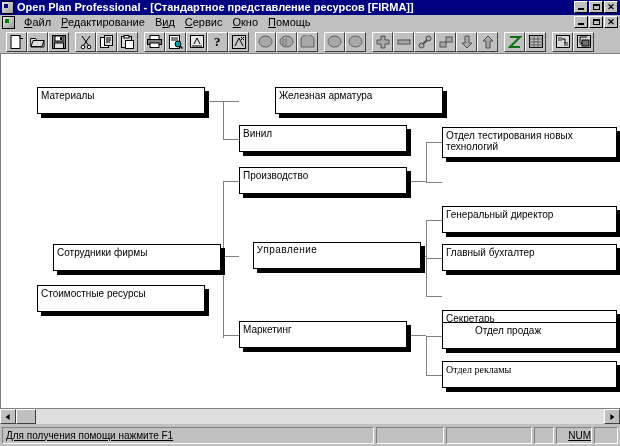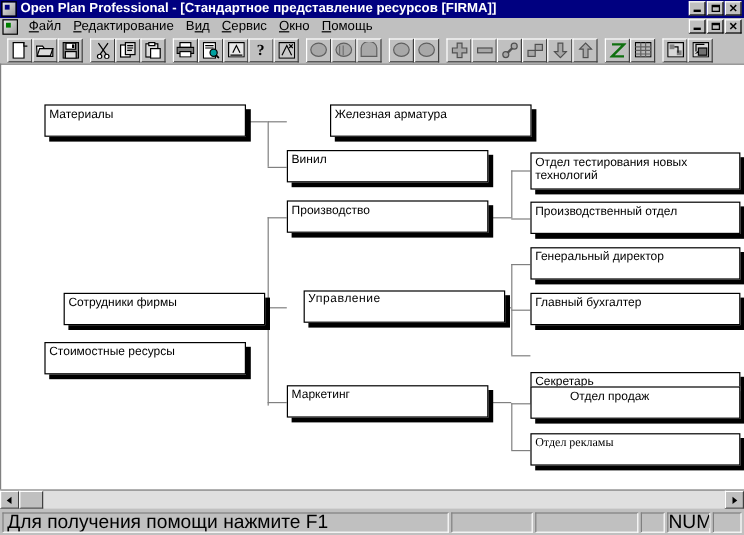--- a/index.html
+++ b/index.html
@@ -139,28 +139,28 @@
   .statusbar{
     position:absolute;left:0;top:424px;width:620px;height:22px;
     background:#c0c0c0;display:flex;align-items:center;padding:2px 2px;
     box-sizing:border-box;gap:2px;
   }
   .sfield{
     height:17px;background:#c0c0c0;
     border-top:1px solid #808080;border-left:1px solid #808080;
     border-right:1px solid #fff;border-bottom:1px solid #fff;
     box-sizing:border-box;
-    font-size:16px;line-height:15px;color:#000;padding:0 3px;
-    white-space:nowrap;overflow:hidden;
+    font-size:10px;line-height:15px;color:#000;padding:0 3px;
+    white-space:nowrap;overflow:hidden;text-decoration:underline;
   }
   .sfield.msg{flex:1;}
   .sfield.w1{width:68px;}
   .sfield.w2{width:86px;}
   .sfield.w3{width:20px;}
-  .sfield.w4{width:36px;text-align:left;padding:0;}
+  .sfield.w4{width:36px;text-align:right;padding:0;}
   .sfield.w5{width:24px;}
 </style>
 </head>
 <body>
 
 <div id="app">
 
   <div class="titlebar">
     <div class="tb-icon"></div>
     <div class="tb-text">Open Plan Professional - [Стандартное представление ресурсов [FIRMA]]</div>
@@ -391,23 +391,20 @@
         <div class="node" style="left: 238px; top: 71px; width: 168px; height: 27px;">
           <span>Винил</span>
         </div>
         <div class="node" style="left: 441px; top: 73px; width: 175px; height: 31px;">
           <span>Отдел тестирования новых
 технологий</span>
         </div>
         <div class="node" style="left: 238px; top: 113px; width: 168px; height: 27px;">
           <span>Производство</span>
         </div>
-        <div class="node" style="left: 441px; top: 114px; width: 175px; height: 27px;">
-          <span>Производственный отдел</span>
-        </div>
         <div class="node" style="left: 441px; top: 152px; width: 175px; height: 27px;">
           <span>Генеральный директор</span>
         </div>
         <div class="node" style="left: 36px; top: 190px; width: 168px; height: 27px; margin-left: 16px;">
           <span>Сотрудники фирмы</span>
         </div>
         <div class="node" style="left: 252px; top: 188px; width: 168px; height: 27px; font-family: Liberation Mono, monospace;">
           <span>Управление</span>
         </div>
         <div class="node" style="left: 441px; top: 190px; width: 175px; height: 27px;">

